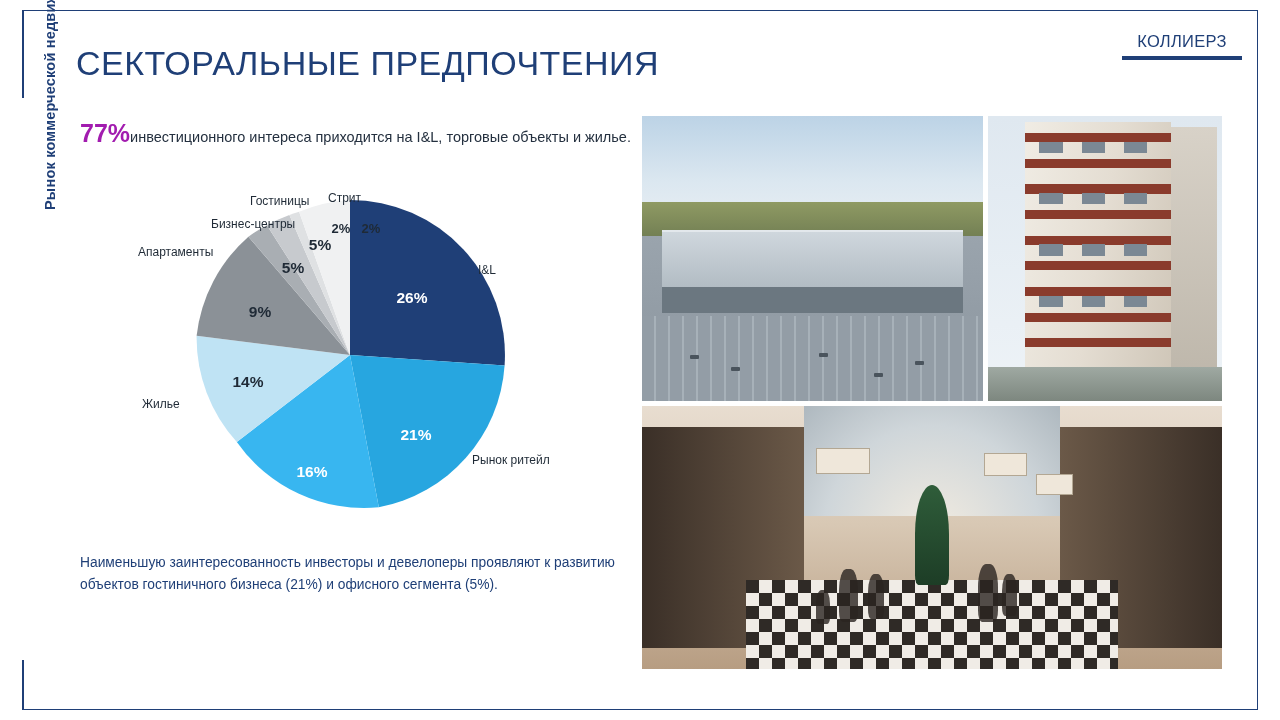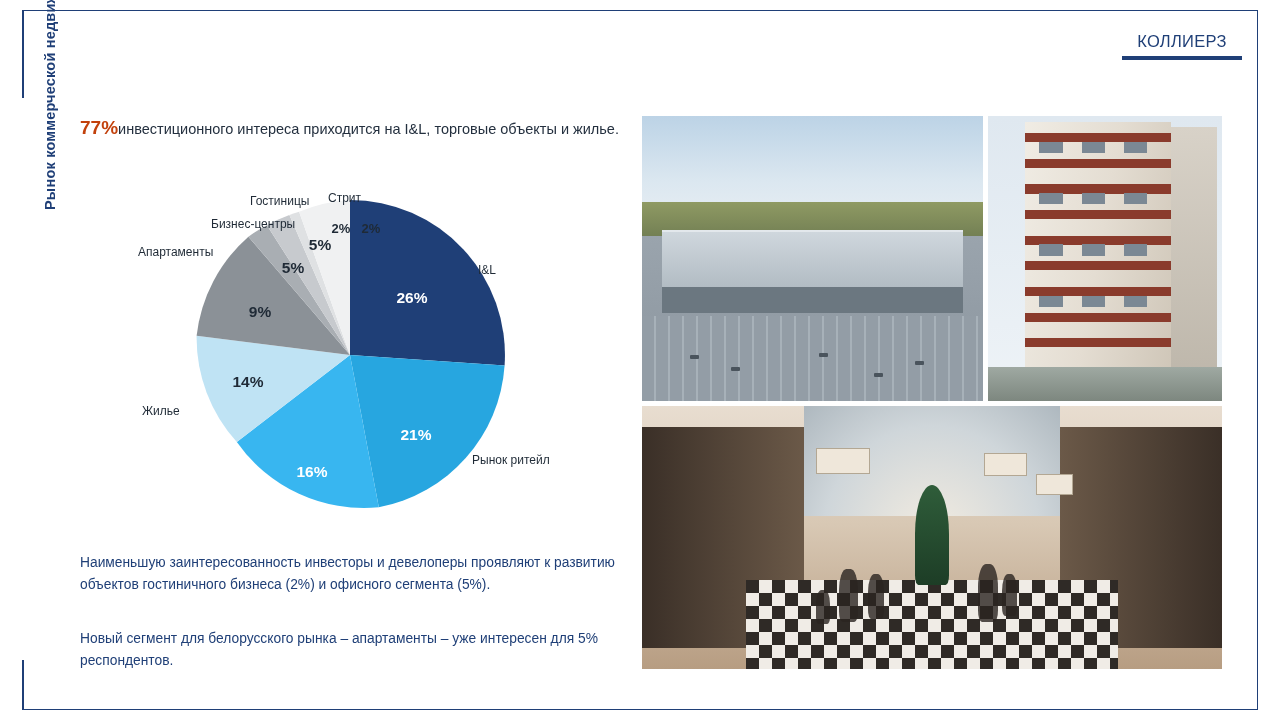--- a/index.html
+++ b/index.html
@@ -98,22 +98,22 @@
   
   .lead {
     position: absolute;
     left: 80px; top: 110px;
     width: 560px;
     color: #24303f;
     font-size: 14.5px;
     line-height: 1.85;
   }
   .lead .big {
-    color: #c2410c;
-    font-size: 19px;
+    color: #a21caf;
+    font-size: 25px;
     font-weight: bold;
     vertical-align: baseline;
   }
 
   
   #chart-area {
     position: absolute;
     left: 70px; top: 185px;
     width: 580px; height: 345px;
   }
@@ -217,20 +217,21 @@
 
   <div class="side-label-wrap">
     <div class="side-label">Рынок коммерческой недвижимости. Новые ориентиры</div>
   </div>
 
   <div class="logo-box">
     <div class="logo-text">КОЛЛИЕРЗ</div>
     <div class="logo-rule"></div>
   </div>
 
+  <div class="slide-title">СЕКТОРАЛЬНЫЕ ПРЕДПОЧТЕНИЯ</div>
 
   <div class="lead">
     <span class="big">77%</span><span>инвестиционного интереса приходится на I&amp;L, торговые объекты и жилье.</span>
   </div>
 
   <div id="chart-area">
 
     <svg id="pie-svg" width="320" height="320" viewBox="0 0 320 320">
 
       <path d="M160,160 L160,5 A155,155 0 0,1 314.6,170.5 Z" fill="#1f3f77"></path>
@@ -257,30 +258,29 @@
       <text class="pie-pct dark" x="58" y="192" text-anchor="middle">14%</text>
       <text class="pie-pct dark" x="70" y="122" text-anchor="middle">9%</text>
       <text class="pie-pct dark" x="103" y="78" text-anchor="middle">5%</text>
       <text class="pie-pct dark" x="130" y="55" text-anchor="middle">5%</text>
       <text class="pie-pct dark" x="151" y="38" text-anchor="middle" style="font-size:13px">2%</text>
       <text class="pie-pct dark" x="181" y="38" text-anchor="middle" style="font-size:13px">2%</text>
     </svg>
 
     <div class="cat-label" style="left:408px; top:78px;">I&amp;L</div>
     <div class="cat-label" style="left:402px; top:268px;">Рынок ритейл</div>
-    <div class="cat-label" style="left:72px; top:219px;">Жилье</div>
+    <div class="cat-label" style="left:72px; top:212px;">Жилье</div>
     <div class="cat-label" style="left:68px; top:60px;">Апартаменты</div>
 
     <div class="cat-label" style="left:108px; top:32px;margin-left:33px;">Бизнес-центры</div>
     <div class="cat-label" style="left:180px; top:9px;">Гостиницы</div>
     <div class="cat-label" style="left:258px; top:6px;">Стрит</div>
   </div>
 
-  <div class="notes" id="note1">Наименьшую заинтересованность инвесторы и девелоперы проявляют к развитию объектов гостиничного бизнеса (2%) и офисного сегмента (5%).</div>
-  <div class="notes" id="note2">Новый сегмент для белорусского рынка – апартаменты – уже интересен для 5% респондентов.</div>
+  <div class="notes" id="note1">Наименьшую заинтересованность инвесторы и девелоперы проявляют к развитию объектов гостиничного бизнеса (21%) и офисного сегмента (5%).</div>
 
   <div class="photo" id="photo-warehouse">
     <div class="wh-sky"></div>
     <div class="wh-trees"></div>
     <div class="wh-ground"></div>
     <div class="wh-roof"></div>
     <div class="wh-wall"></div>
     <div class="wh-lot"></div>
     <div class="wh-car" style="left:14%; top:84%;"></div>
     <div class="wh-car" style="left:26%; top:88%;"></div>

